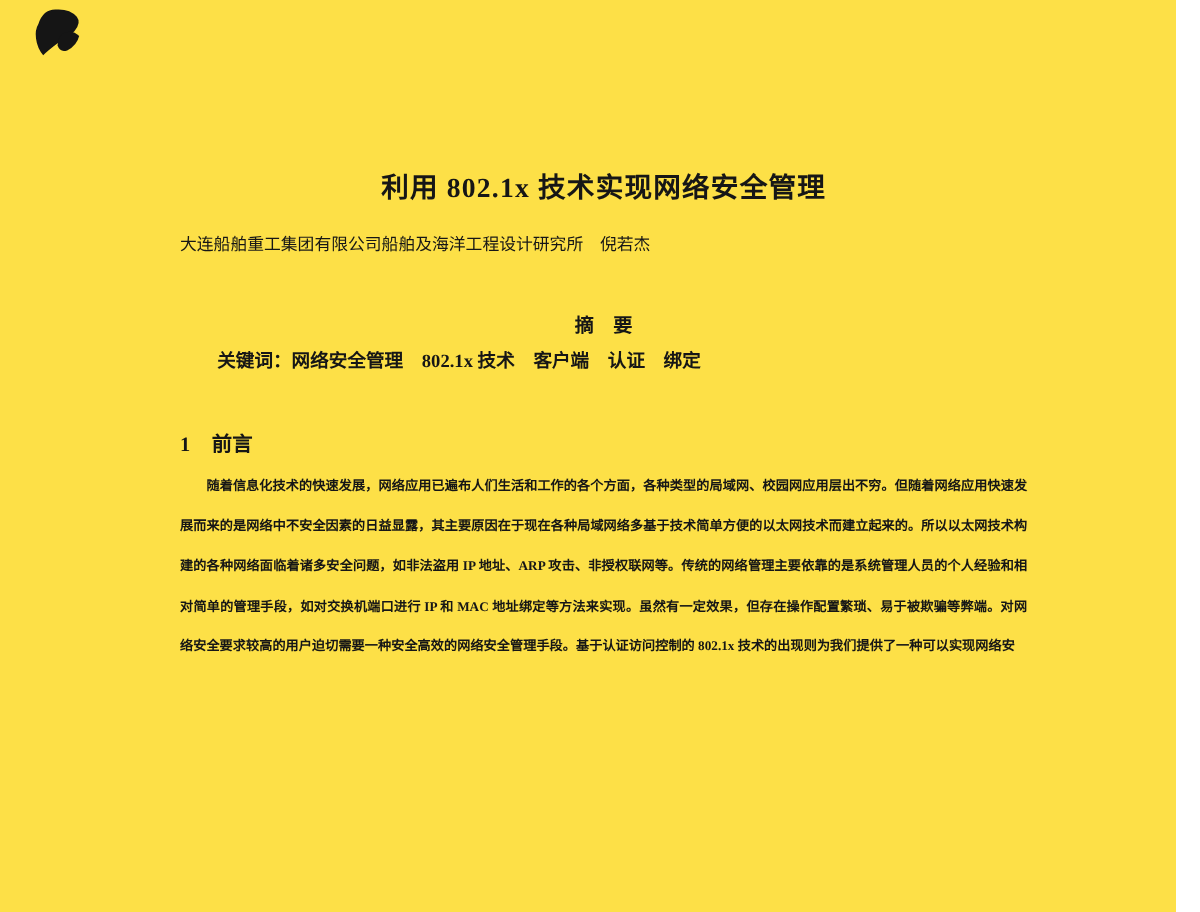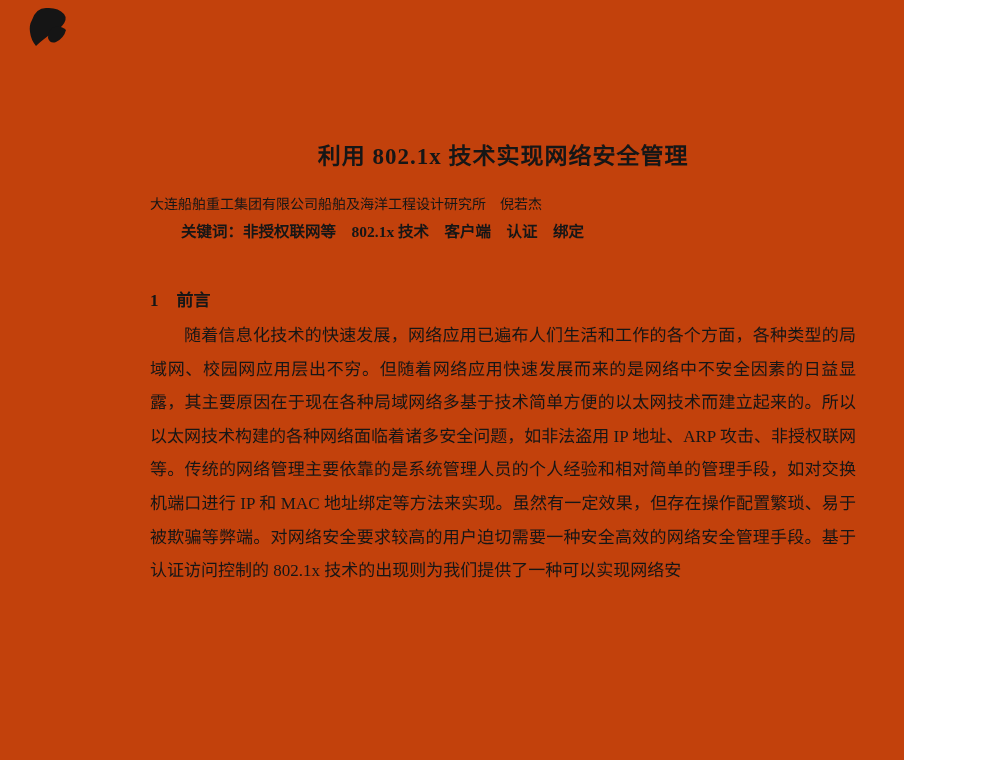--- a/index.html
+++ b/index.html
@@ -4,23 +4,23 @@
 <style>
   * { margin: 0; padding: 0; box-sizing: border-box; }
 
   html, body {
     width: 1000px;
     background: #ffffff;
   }
 
   .page {
     position: relative;
-    width: 904px;
+    width: 980px;
     height: 760px;
-    background: #c2410c;
+    background: #fde047;
     overflow: hidden;
     font-family: "Liberation Serif", "DejaVu Serif", serif;
     color: #161616;
   }
 
   
   .scan-mark {
     position: absolute;
     left: 26px;
     top: 6px;
@@ -81,46 +81,48 @@
     font-weight: bold;
   }
 
   .section-heading .sec-no {
     display: inline-block;
     margin-right: 18px;
   }
 
   .body-paragraph {
     margin-top: 5px;
-    font-size: 17px;
+    font-size: 11px;
     line-height: 33.6px;
     text-align: justify;
     text-indent: 2em;
+    font-weight: bold;
   }
 </style>
 </head>
 <body>
 
 <div class="page">
 
   <svg class="scan-mark" viewBox="0 0 44 44" aria-hidden="true">
     <path d="M6,14 Q10,2 20,2 Q32,1 38,8 Q42,13 36,20 Q30,26 22,30 Q14,36 10,40 Q5,34 4,26 Q3,19 6,14 Z" fill="#151515"></path>
     <path d="M26,22 Q34,18 40,24 Q38,32 30,36 Q24,38 22,32 Q22,26 26,22 Z" fill="#151515"></path>
   </svg>
 
   <div class="content">
 
     <h1 class="doc-title">利用 802.1x 技术实现网络安全管理</h1>
 
     <div class="author-line">大连船舶重工集团有限公司船舶及海洋工程设计研究所　倪若杰</div>
 
+    <div class="abstract-heading">摘　要</div>
 
 
     <div class="keywords-line">
-      <span>关键词：</span><span>非授权联网等　802.1x 技术　客户端　认证　绑定</span>
+      <span>关键词：</span><span>网络安全管理　802.1x 技术　客户端　认证　绑定</span>
     </div>
 
     <div class="section-heading">
       <span class="sec-no">1</span><span>前言</span>
     </div>
 
     <p class="body-paragraph">随着信息化技术的快速发展，网络应用已遍布人们生活和工作的各个方面，各种类型的局域网、校园网应用层出不穷。但随着网络应用快速发展而来的是网络中不安全因素的日益显露，其主要原因在于现在各种局域网络多基于技术简单方便的以太网技术而建立起来的。所以以太网技术构建的各种网络面临着诸多安全问题，如非法盗用 IP 地址、ARP 攻击、非授权联网等。传统的网络管理主要依靠的是系统管理人员的个人经验和相对简单的管理手段，如对交换机端口进行 IP 和 MAC 地址绑定等方法来实现。虽然有一定效果，但存在操作配置繁琐、易于被欺骗等弊端。对网络安全要求较高的用户迫切需要一种安全高效的网络安全管理手段。基于认证访问控制的 802.1x 技术的出现则为我们提供了一种可以实现网络安</p>
 
   </div>
 </div>

